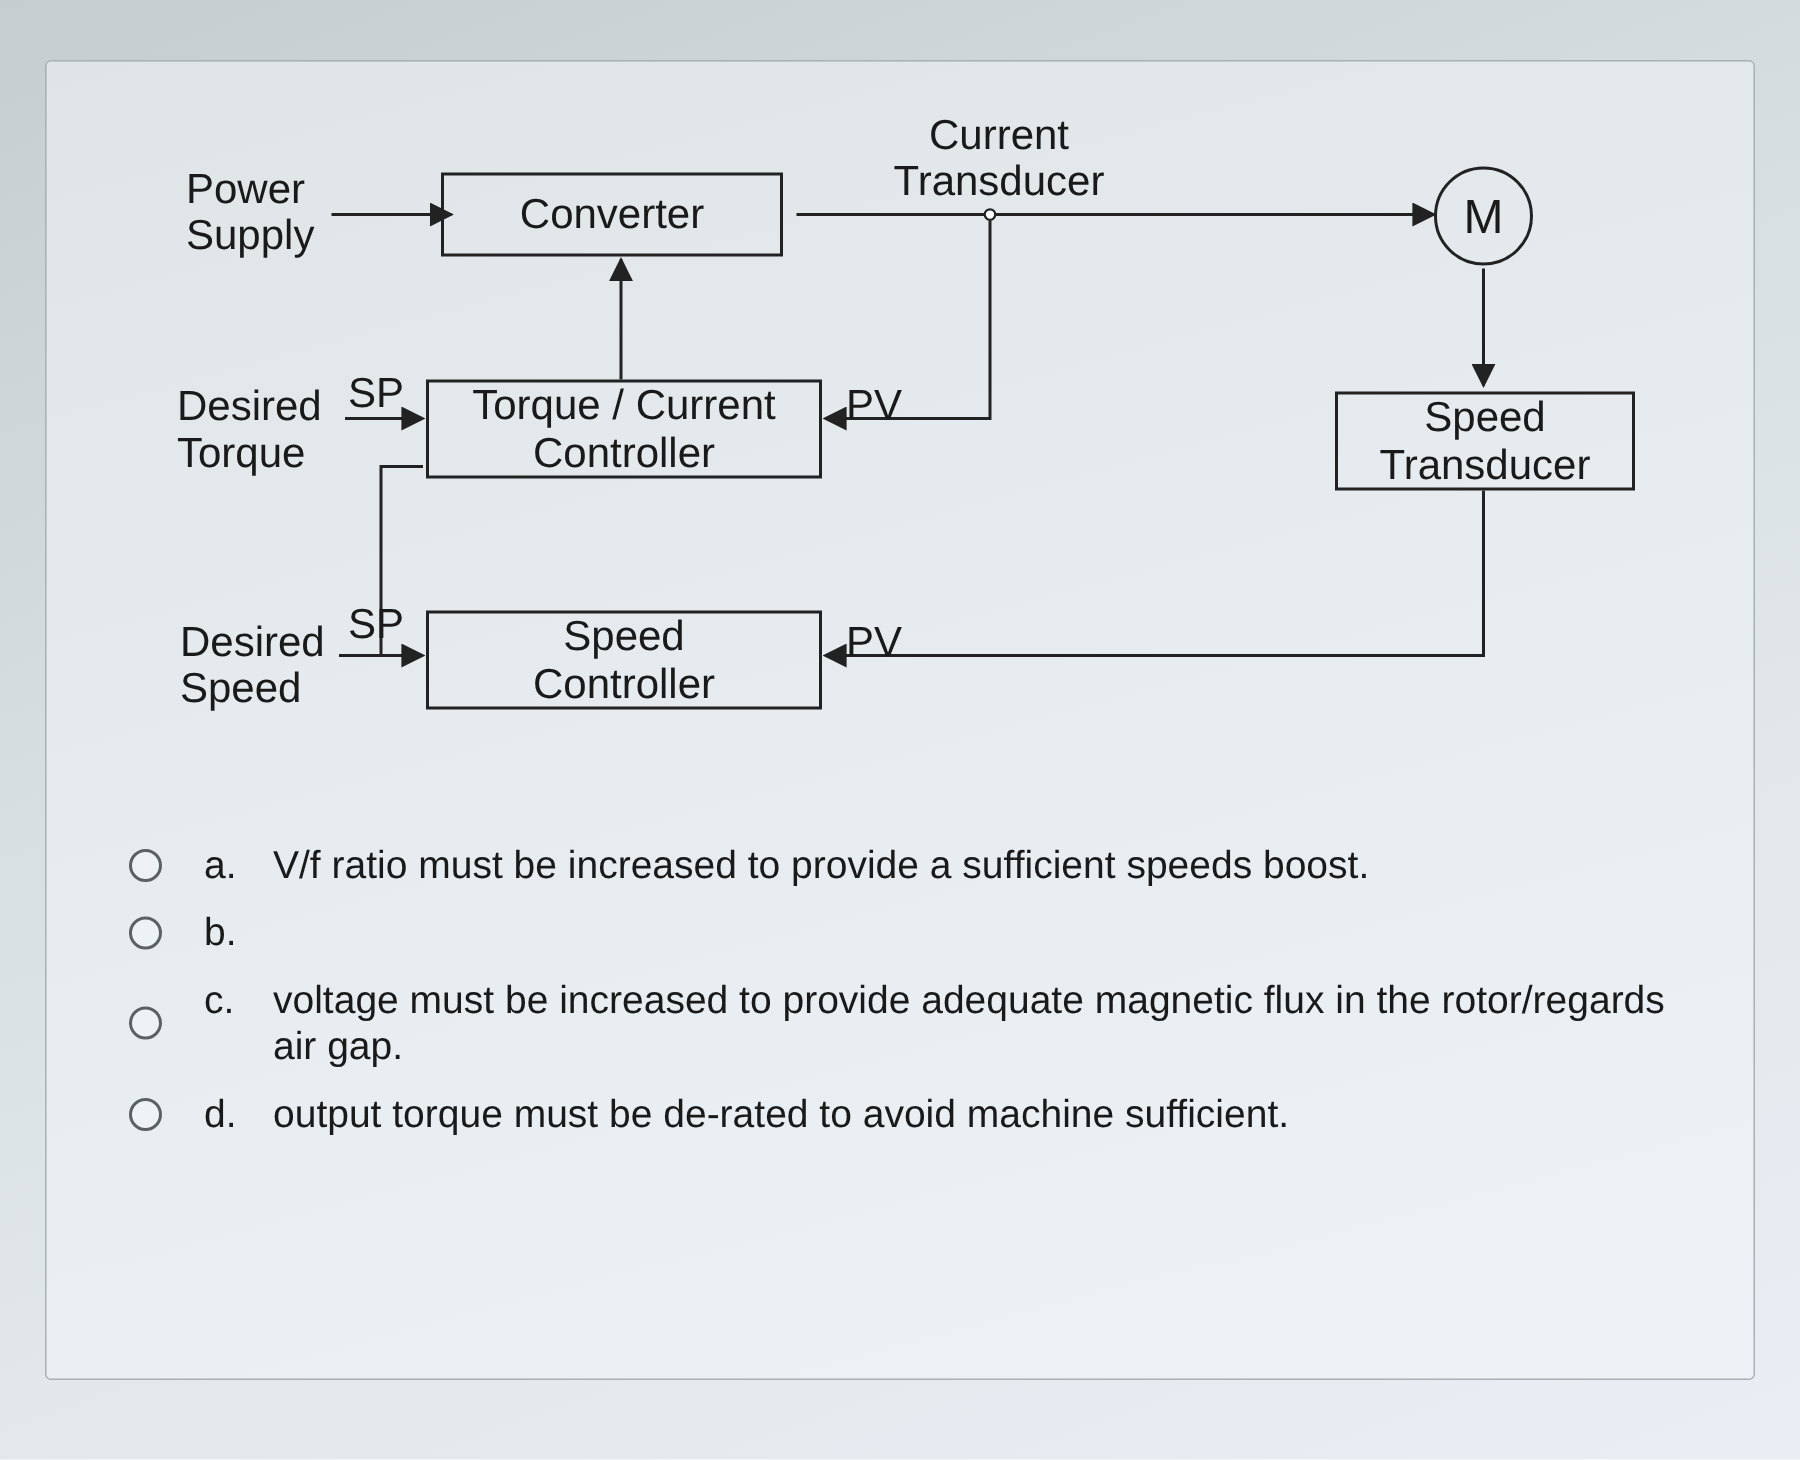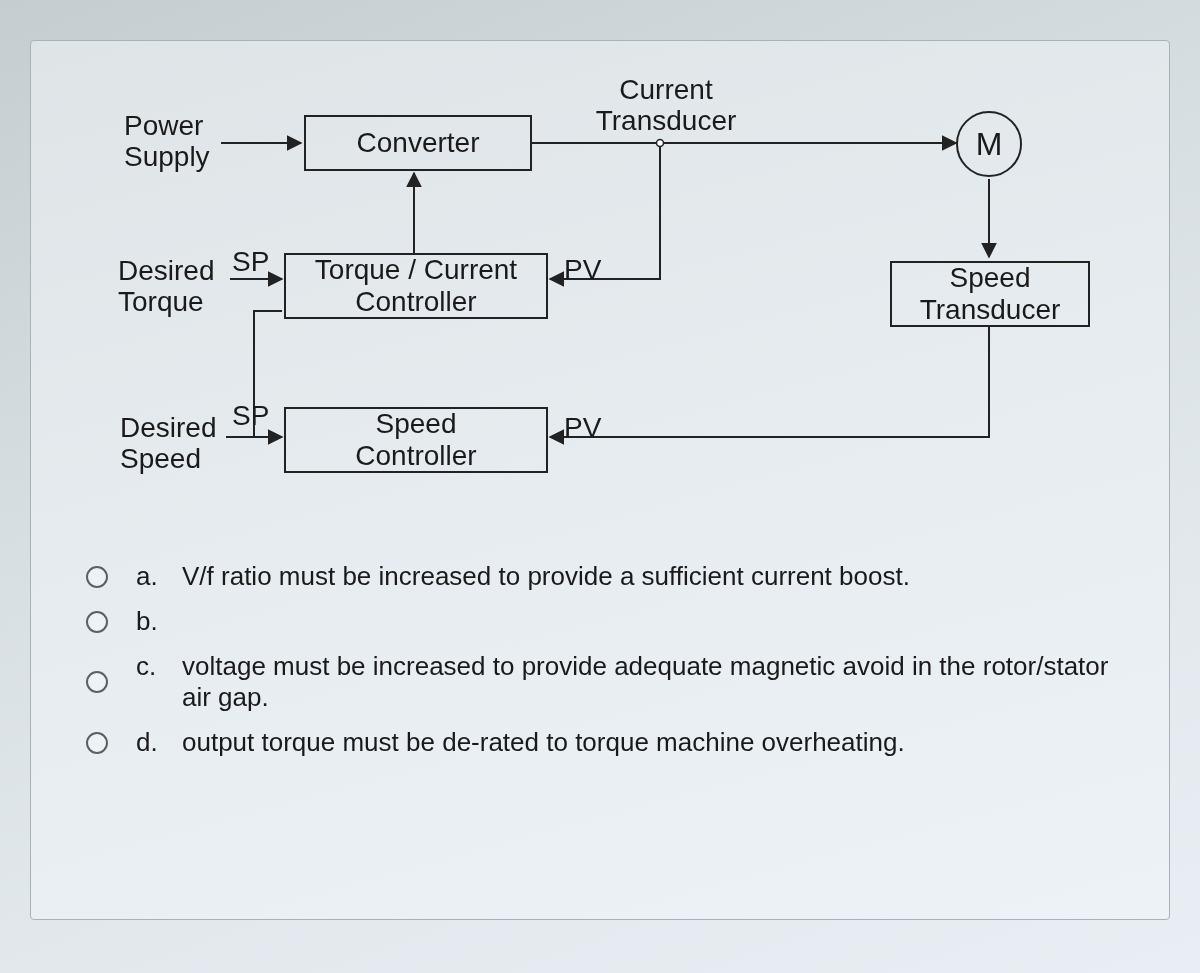--- a/index.html
+++ b/index.html
@@ -129,21 +129,21 @@
       <line x1="168" y1="356" x2="196" y2="356" stroke="transparent"></line>
 
       <line x1="168" y1="330" x2="168" y2="356" stroke="#222" stroke-width="2"></line>
     </svg>
 
     <div class="label" style="left:38px; top:30px;">
       <span style="white-space:pre;text-align:center;">Power
 Supply</span>
     </div>
 
-    <div class="block" style="left:218px; top:34px; width:228px; height:56px;">
+    <div class="block" style="left:208px; top:34px; width:228px; height:56px;">
       <span>Converter</span>
     </div>
 
     <div class="label" style="left:500px; top:-6px; text-align:center; width:160px;">
       <span style="white-space:pre;">Current
 Transducer</span>
     </div>
 
     <div class="motor" style="left:870px; top:30px;">
       <span>M</span>
@@ -190,31 +190,31 @@
       <span>PV</span>
     </div>
 
   </div>
 
 
   <div class="options">
     <div class="option-row">
       <span class="radio"></span>
       <span class="opt-letter">a.</span>
-      <span>V/f ratio must be increased to provide a sufficient current boost.</span>
+      <span>V/f ratio must be increased to provide a sufficient speeds boost.</span>
     </div>
     <div class="option-row">
       <span class="radio"></span>
       <span class="opt-letter">b.</span>
     </div>
     <div class="option-row">
       <span class="radio"></span>
       <span class="opt-letter">c.</span>
-      <span>voltage must be increased to provide adequate magnetic avoid in the rotor/stator air gap.</span>
+      <span>voltage must be increased to provide adequate magnetic flux in the rotor/regards air gap.</span>
     </div>
     <div class="option-row">
       <span class="radio"></span>
       <span class="opt-letter">d.</span>
-      <span>output torque must be de-rated to torque machine overheating.</span>
+      <span>output torque must be de-rated to avoid machine sufficient.</span>
     </div>
   </div>
 
 </div>
 
 </body></html>

